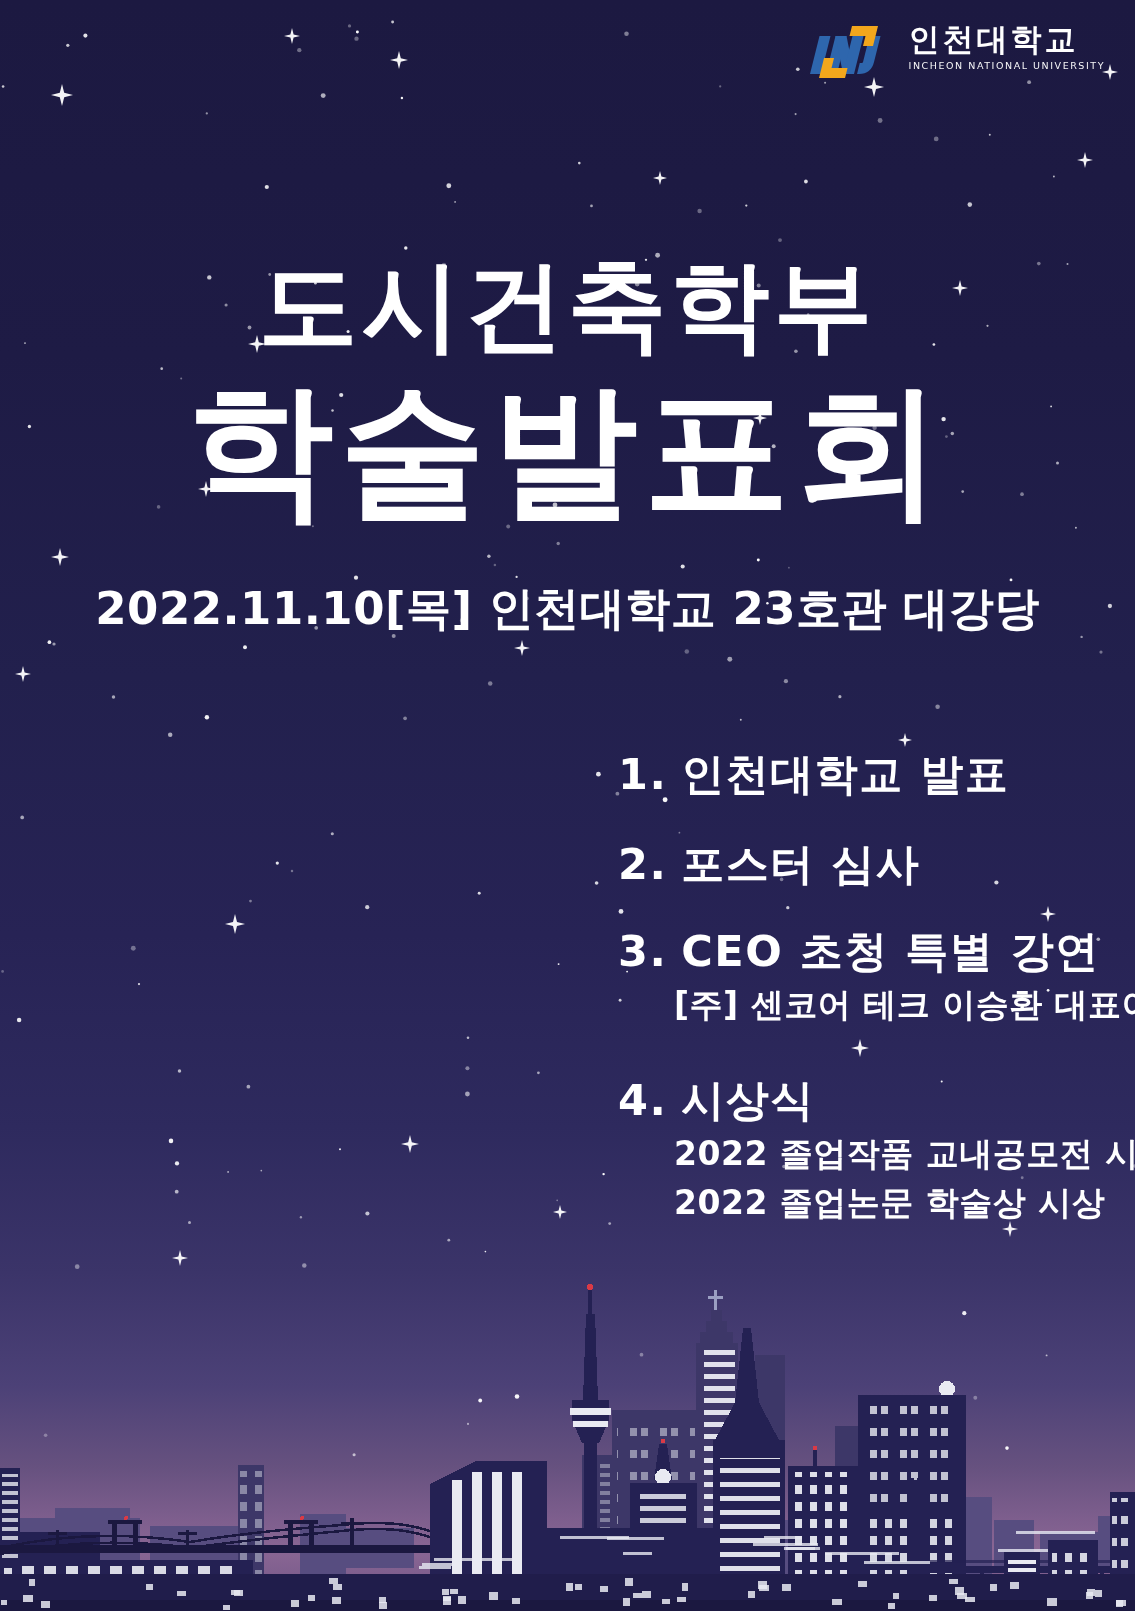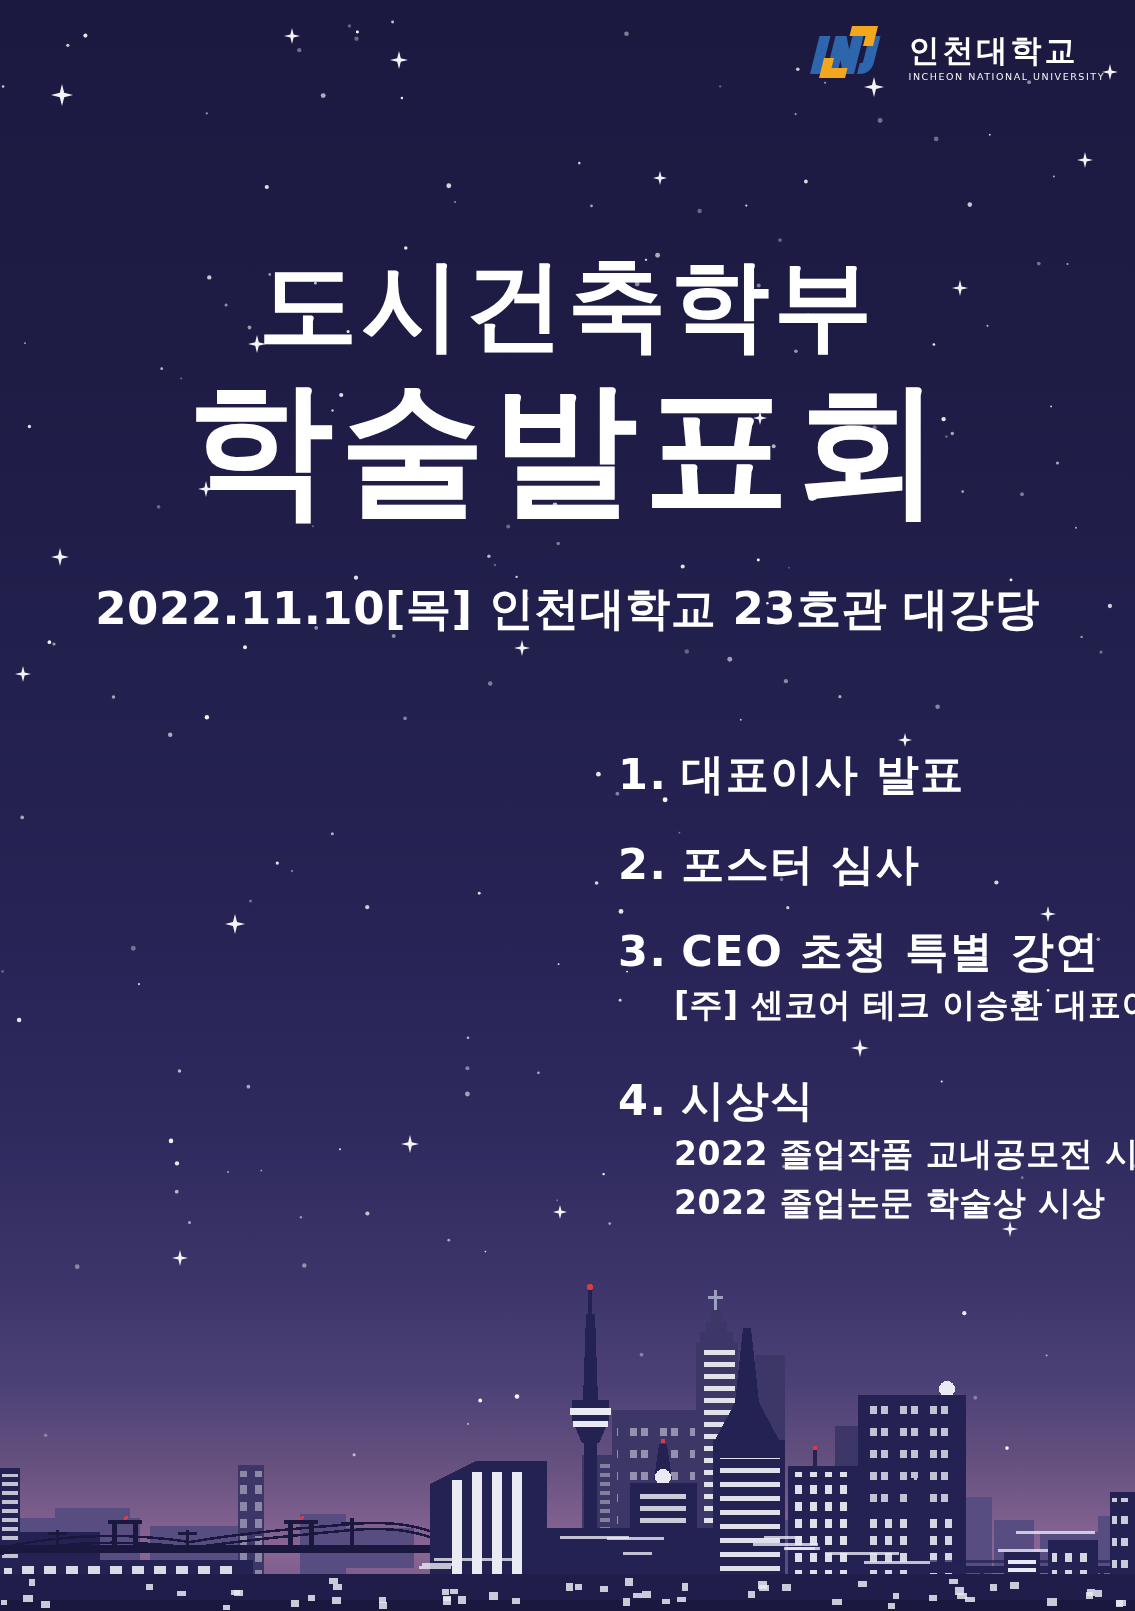--- a/index.html
+++ b/index.html
@@ -6,27 +6,27 @@
   .poster{
     position:relative;width:1135px;height:1611px;overflow:hidden;
     font-family:"DejaVu Sans","Liberation Sans",sans-serif;color:var(--text,#fff);
     background:linear-gradient(180deg,
       #1c1941 0%, #1e1b45 22%, #22204d 42%, #272355 58%,
       #2e2a5e 70%, #3b3469 79%, #4c4177 86%, #66517f 91%,
       #7d5e8d 94.2%, #8a6694 96.2%, #6f5585 100%);
   }
   #stars{position:absolute;inset:0;width:1135px;height:1611px;}
   
-  .logo{position:absolute;top:22px;right:30px;display:flex;align-items:flex-end;gap:10px;}
+  .logo{position:absolute;top:22px;right:30px;display:flex;align-items:flex-start;gap:10px;}
   .logo-mark{width:96px;height:60px;flex:0 0 auto;}
   .logo-text{display:flex;flex-direction:column;align-items:flex-start;}
   .logo-text .ko{font-size:31px;font-weight:800;letter-spacing:3px;line-height:1.15;white-space:nowrap;}
   .logo-text .en{font-size:9.5px;font-weight:400;letter-spacing:1.55px;margin-top:2px;white-space:nowrap;opacity:.96;}
   
-  .title-block{position:absolute;top:254px;left:0;width:100%;text-align:center;line-height:1.05;font-family:Liberation Serif, serif;}
+  .title-block{position:absolute;top:254px;left:0;width:100%;text-align:center;line-height:1.05;}
   .title-line1{font-size:99px;font-weight:800;letter-spacing:4px;}
   .title-line2{font-size:146px;font-weight:900;letter-spacing:6px;margin-top:16px;text-align:center;}
   .event-info{position:absolute;top:579px;left:0;width:100%;text-align:center;
               font-size:45px;font-weight:800;letter-spacing:0.5px;white-space:nowrap;}
   
   .program{position:absolute;left:618px;top:750px;}
   .program-line{font-size:43px;font-weight:800;letter-spacing:1.5px;line-height:48px;white-space:nowrap;}
   .program-number{margin-right:14px;}
   .program-sub{font-size:33px;font-weight:700;letter-spacing:0.5px;line-height:38px;
                margin:11px 0 0 56px;white-space:nowrap;}
@@ -258,21 +258,21 @@
 
   <div class="title-block">
     <div class="title-line1">도시건축학부</div>
     <div class="title-line2">학술발표회</div>
   </div>
 
   <div class="event-info">2022.11.10[목] 인천대학교 23호관 대강당</div>
 
   <div class="program" id="program-list">
       <div class="program-block" style="margin-bottom: 42px;">
-        <div class="program-line"><span class="program-number">1.</span><span class="program-label">대표이사 발표</span></div>
+        <div class="program-line"><span class="program-number">1.</span><span class="program-label">인천대학교 발표</span></div>
       </div>
       <div class="program-block" style="margin-bottom: 39px;">
         <div class="program-line"><span class="program-number">2.</span><span class="program-label">포스터 심사</span></div>
       </div>
       <div class="program-block" style="margin-bottom: 52px;">
         <div class="program-line"><span class="program-number">3.</span><span class="program-label">CEO 초청 특별 강연</span></div>
         <div class="program-sub">[주] 센코어 테크 이승환 대표이사</div>
       </div>
       <div class="program-block" style="margin-bottom: 0px;">
         <div class="program-line"><span class="program-number">4.</span><span class="program-label">시상식</span></div>

